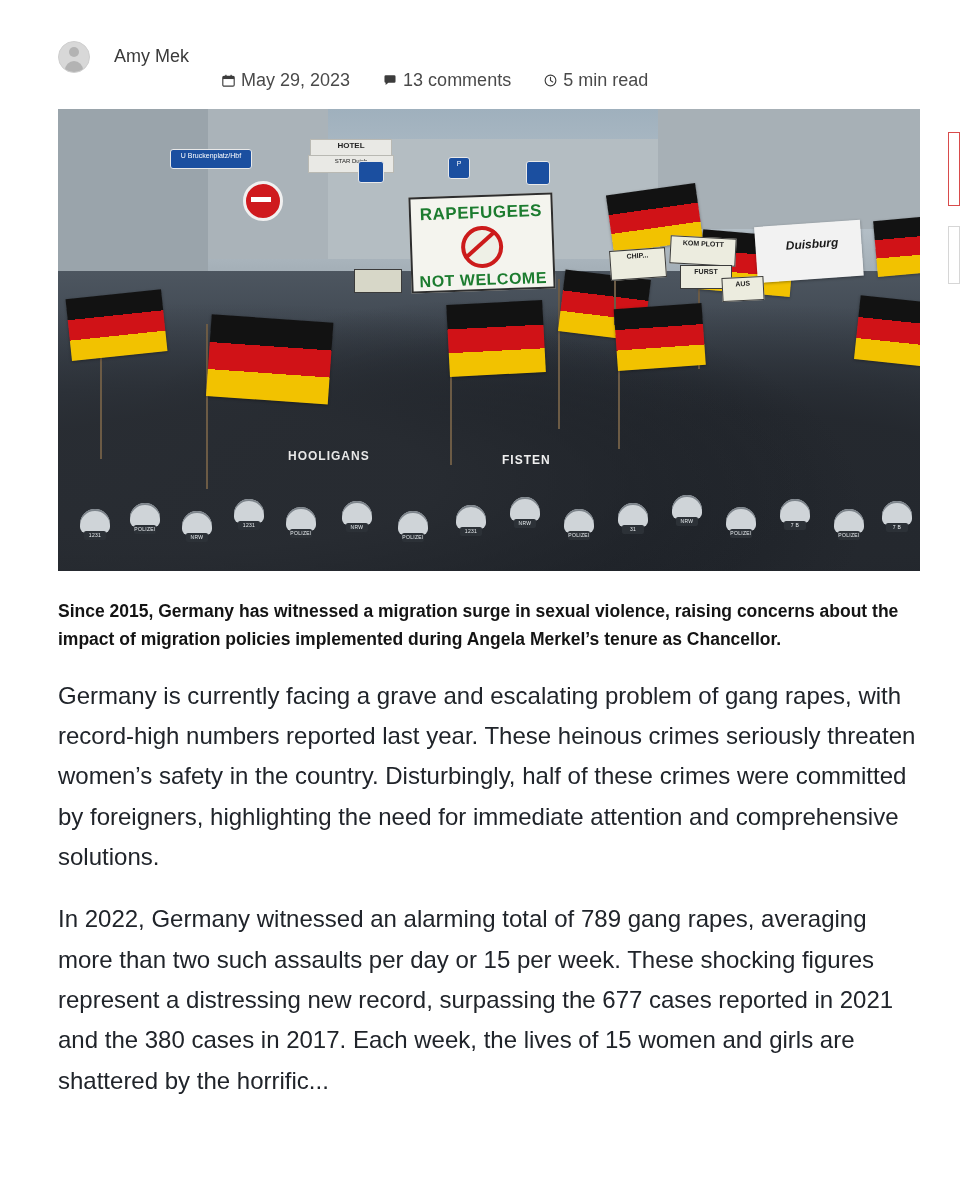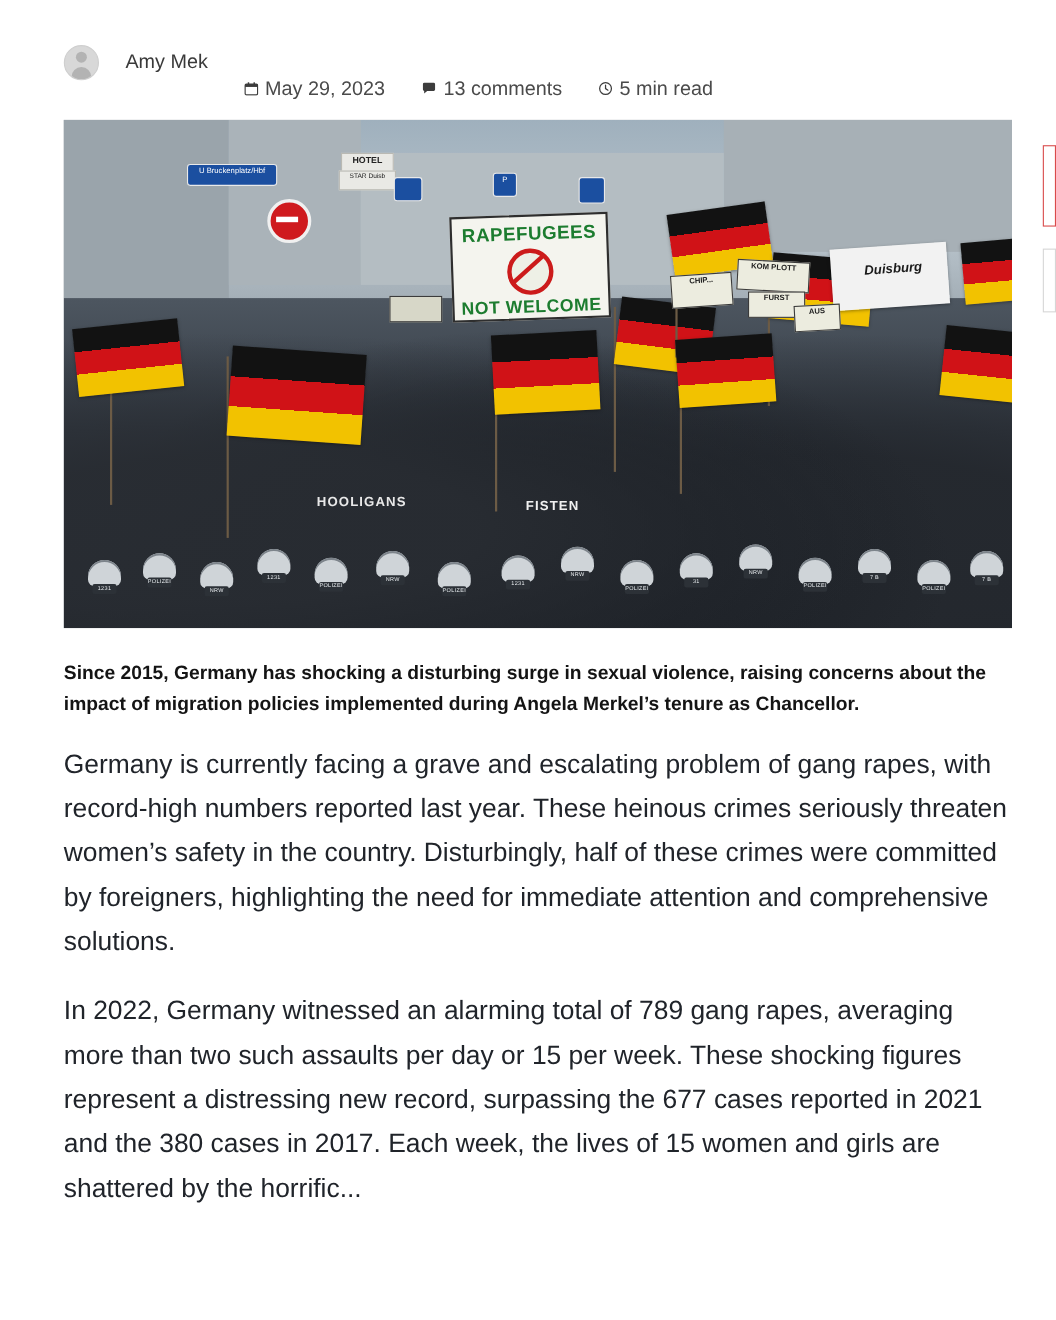--- a/index.html
+++ b/index.html
@@ -249,21 +249,21 @@
   }
   .hotel {
     position: absolute;
     background: #e9e9e5;
     color: #222;
     font-size: 8px;
     font-weight: bold;
     text-align: center;
     border: 1px solid #b9b9b3;
     line-height: 1.1;
-    padding: 2px 1px;
+    padding: 2px 18px;
   }
   .lede {
     margin-top: 26px;
     font-size: 17.5px;
     line-height: 1.62;
     font-weight: bold;
     color: #141414;
     width: 862px;
   }
   p.body {
@@ -407,21 +407,21 @@
         <div class="l2">NOT WELCOME</div>
       </div>
 
       <div class="sign" style="left:552px; top:140px; width:52px; height:24px; transform: rotate(-4deg);">CHIP...</div>
       <div class="sign" style="left:612px; top:128px; width:62px; height:22px; transform: rotate(3deg);">KOM PLOTT</div>
       <div class="sign" style="left:622px; top:156px; width:48px; height:18px;">FURST</div>
       <div class="sign" style="left:664px; top:168px; width:38px; height:18px; transform: rotate(-3deg);">AUS</div>
       <div class="sign" style="left:296px; top:160px; width:44px; height:18px; background:#d7d7c8;"></div>
 
       <div style="position:absolute; left:230px; top:340px; font-size:12px; font-weight:bold; color:#e8e8e8; letter-spacing:1px;">HOOLIGANS</div>
-      <div style="position:absolute; left:420px; top:344px; font-size:12px; font-weight:bold; color:#f0f0f0; letter-spacing:1px;">FISTEN</div>
+      <div style="position:absolute; left:444px; top:344px; font-size:12px; font-weight:bold; color:#f0f0f0; letter-spacing:1px;">FISTEN</div>
 
       <div class="helmets">
         <div class="helmet" style="left:22px; top:48px;">
             <i>1231</i>
           </div>
         <div class="helmet" style="left:72px; top:42px;">
             <i>POLIZEI</i>
           </div>
         <div class="helmet" style="left:124px; top:50px;">
             <i>NRW</i>
@@ -461,21 +461,21 @@
           </div>
         <div class="helmet" style="left:776px; top:48px;">
             <i>POLIZEI</i>
           </div>
         <div class="helmet" style="left:824px; top:40px;">
             <i>7 B</i>
           </div>
       </div>
     </div>
 
-    <div class="lede">Since 2015, Germany has shocking a disturbing surge in sexual violence, raising concerns about the impact of migration policies implemented during Angela Merkel’s tenure as Chancellor.</div>
+    <div class="lede">Since 2015, Germany has witnessed a migration surge in sexual violence, raising concerns about the impact of migration policies implemented during Angela Merkel’s tenure as Chancellor.</div>
 
     <p class="body">Germany is currently facing a grave and escalating problem of gang rapes, with record-high numbers reported last year. These heinous crimes seriously threaten women’s safety in the country. Disturbingly, half of these crimes were committed by foreigners, highlighting the need for immediate attention and comprehensive solutions.</p>
 
 
     <p class="body">In 2022, Germany witnessed an alarming total of 789 gang rapes, averaging more than two such assaults per day or 15 per week. These shocking figures represent a distressing new record, surpassing the 677 cases reported in 2021 and the 380 cases in 2017. Each week, the lives of 15 women and girls are shattered by the horrific...</p>
 
   </div>
 
   <div class="clip-bottom"></div>
 </div>

